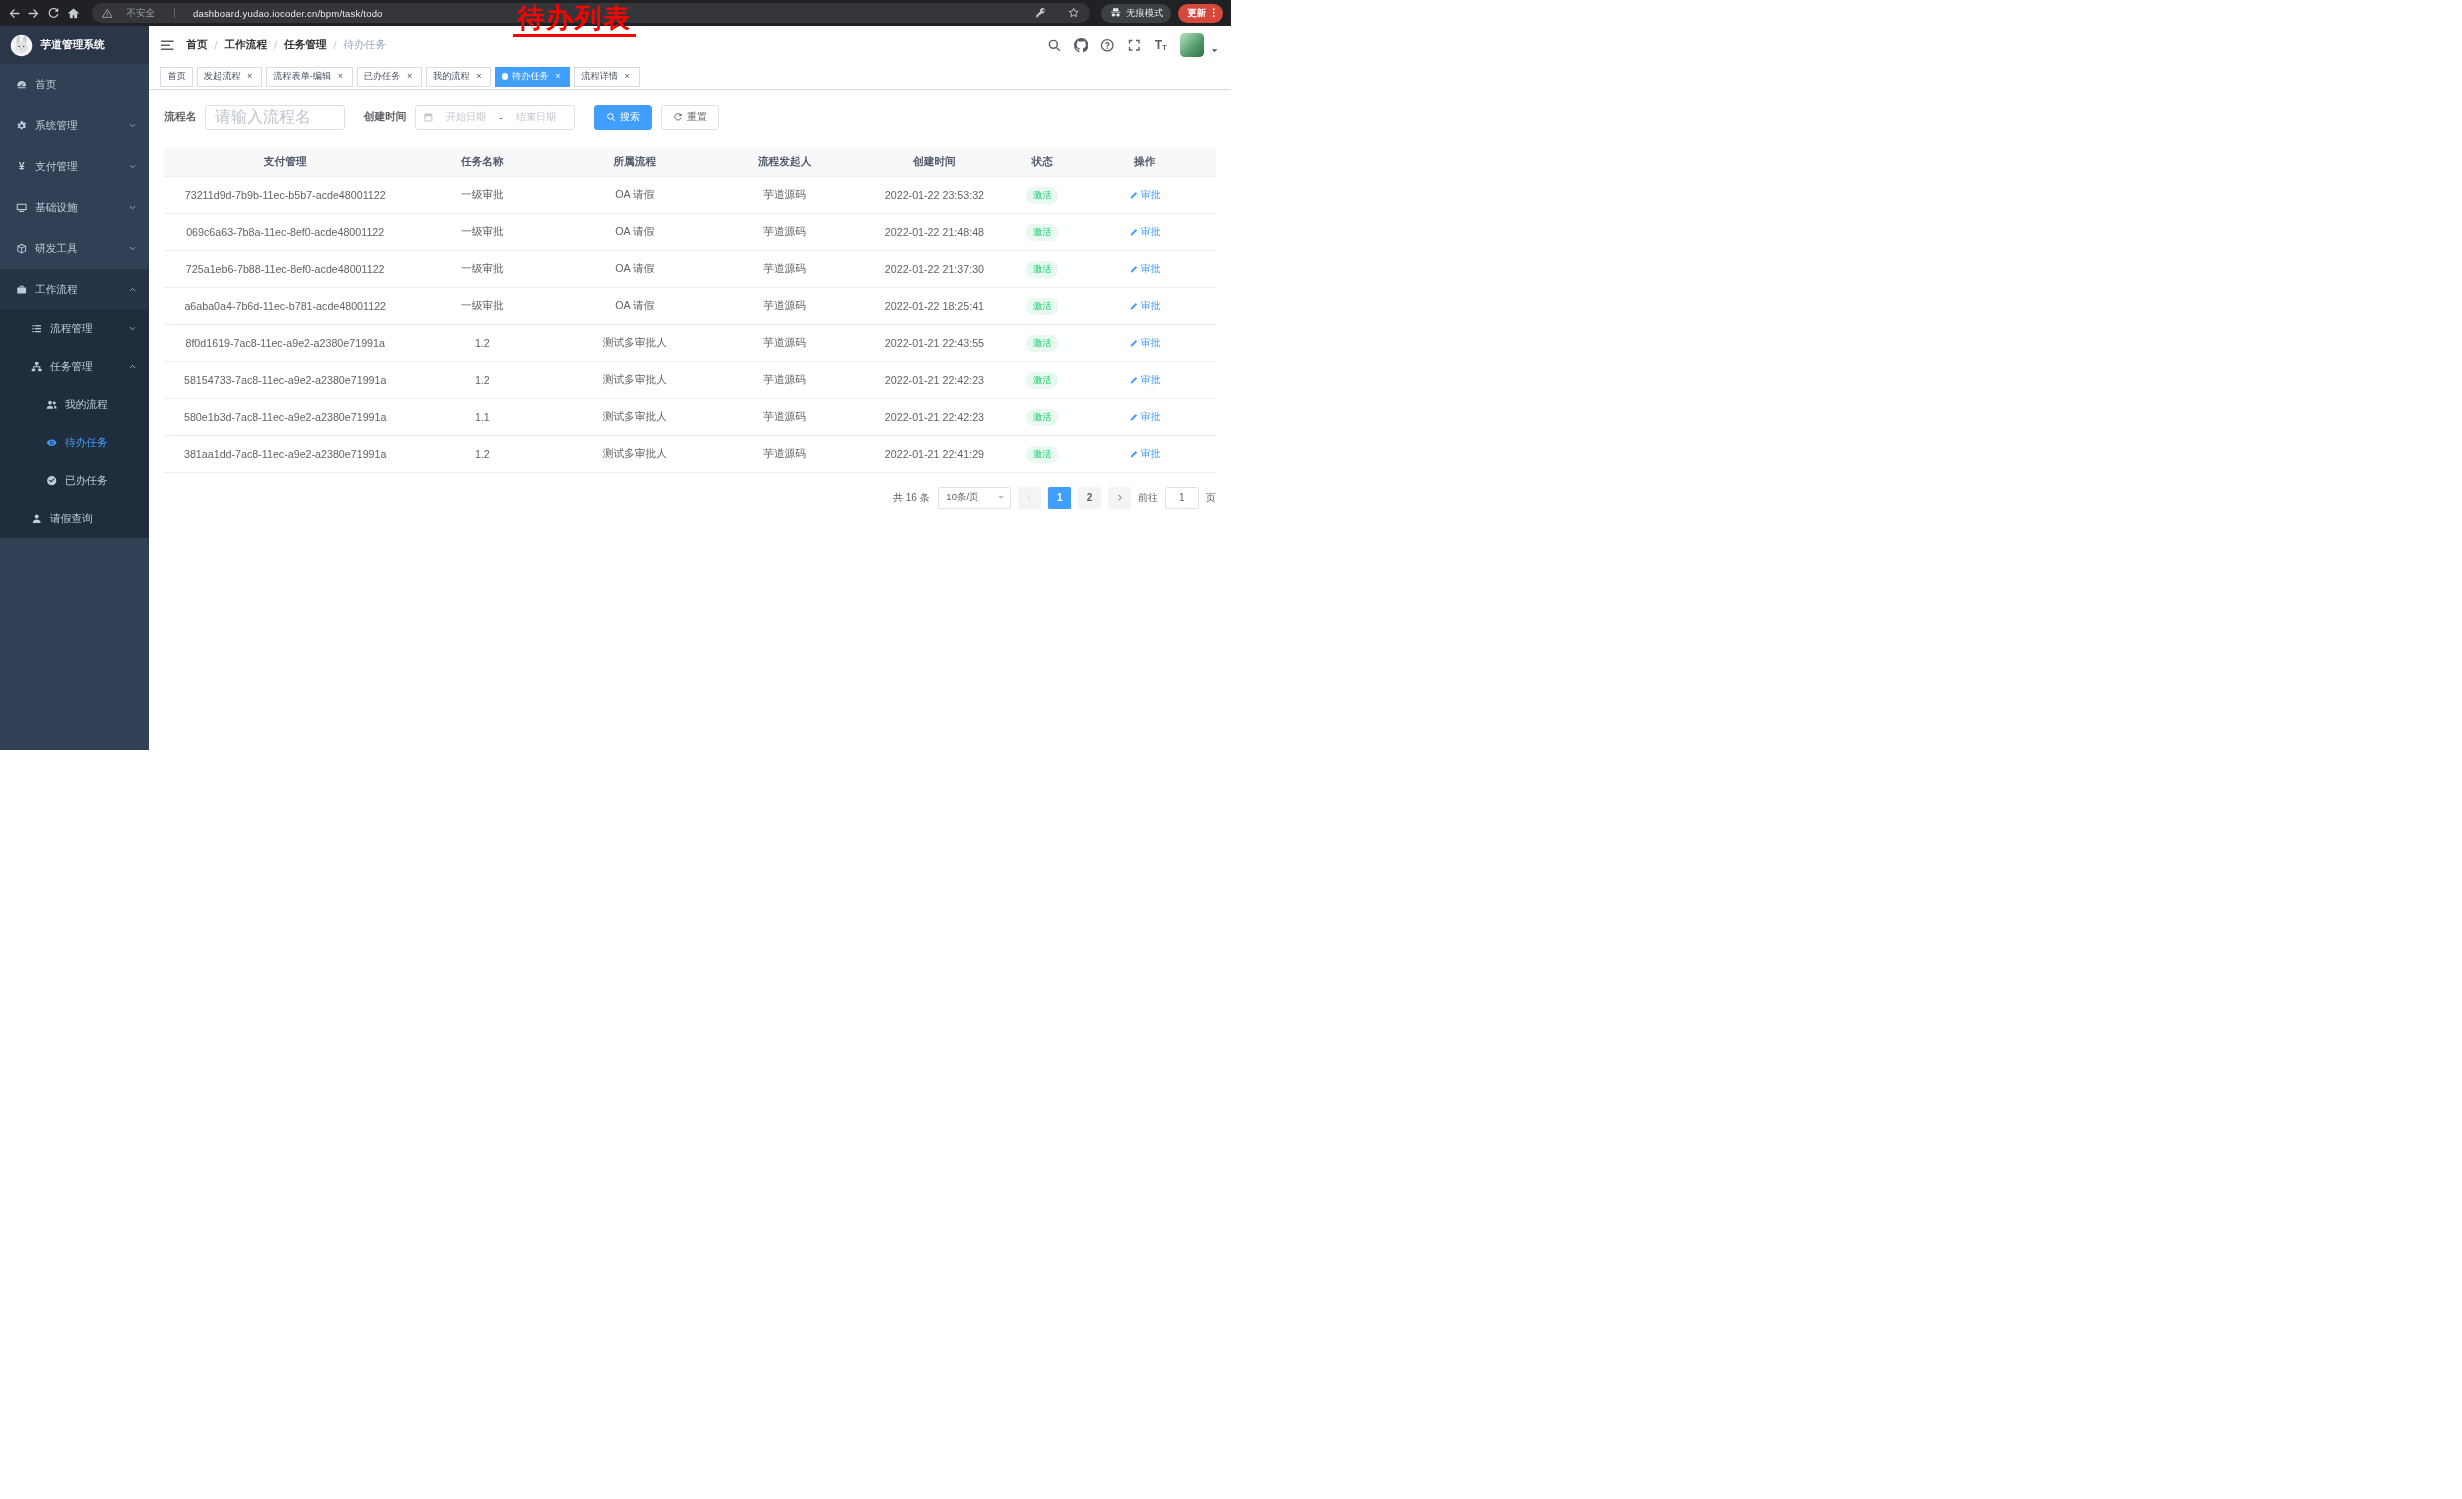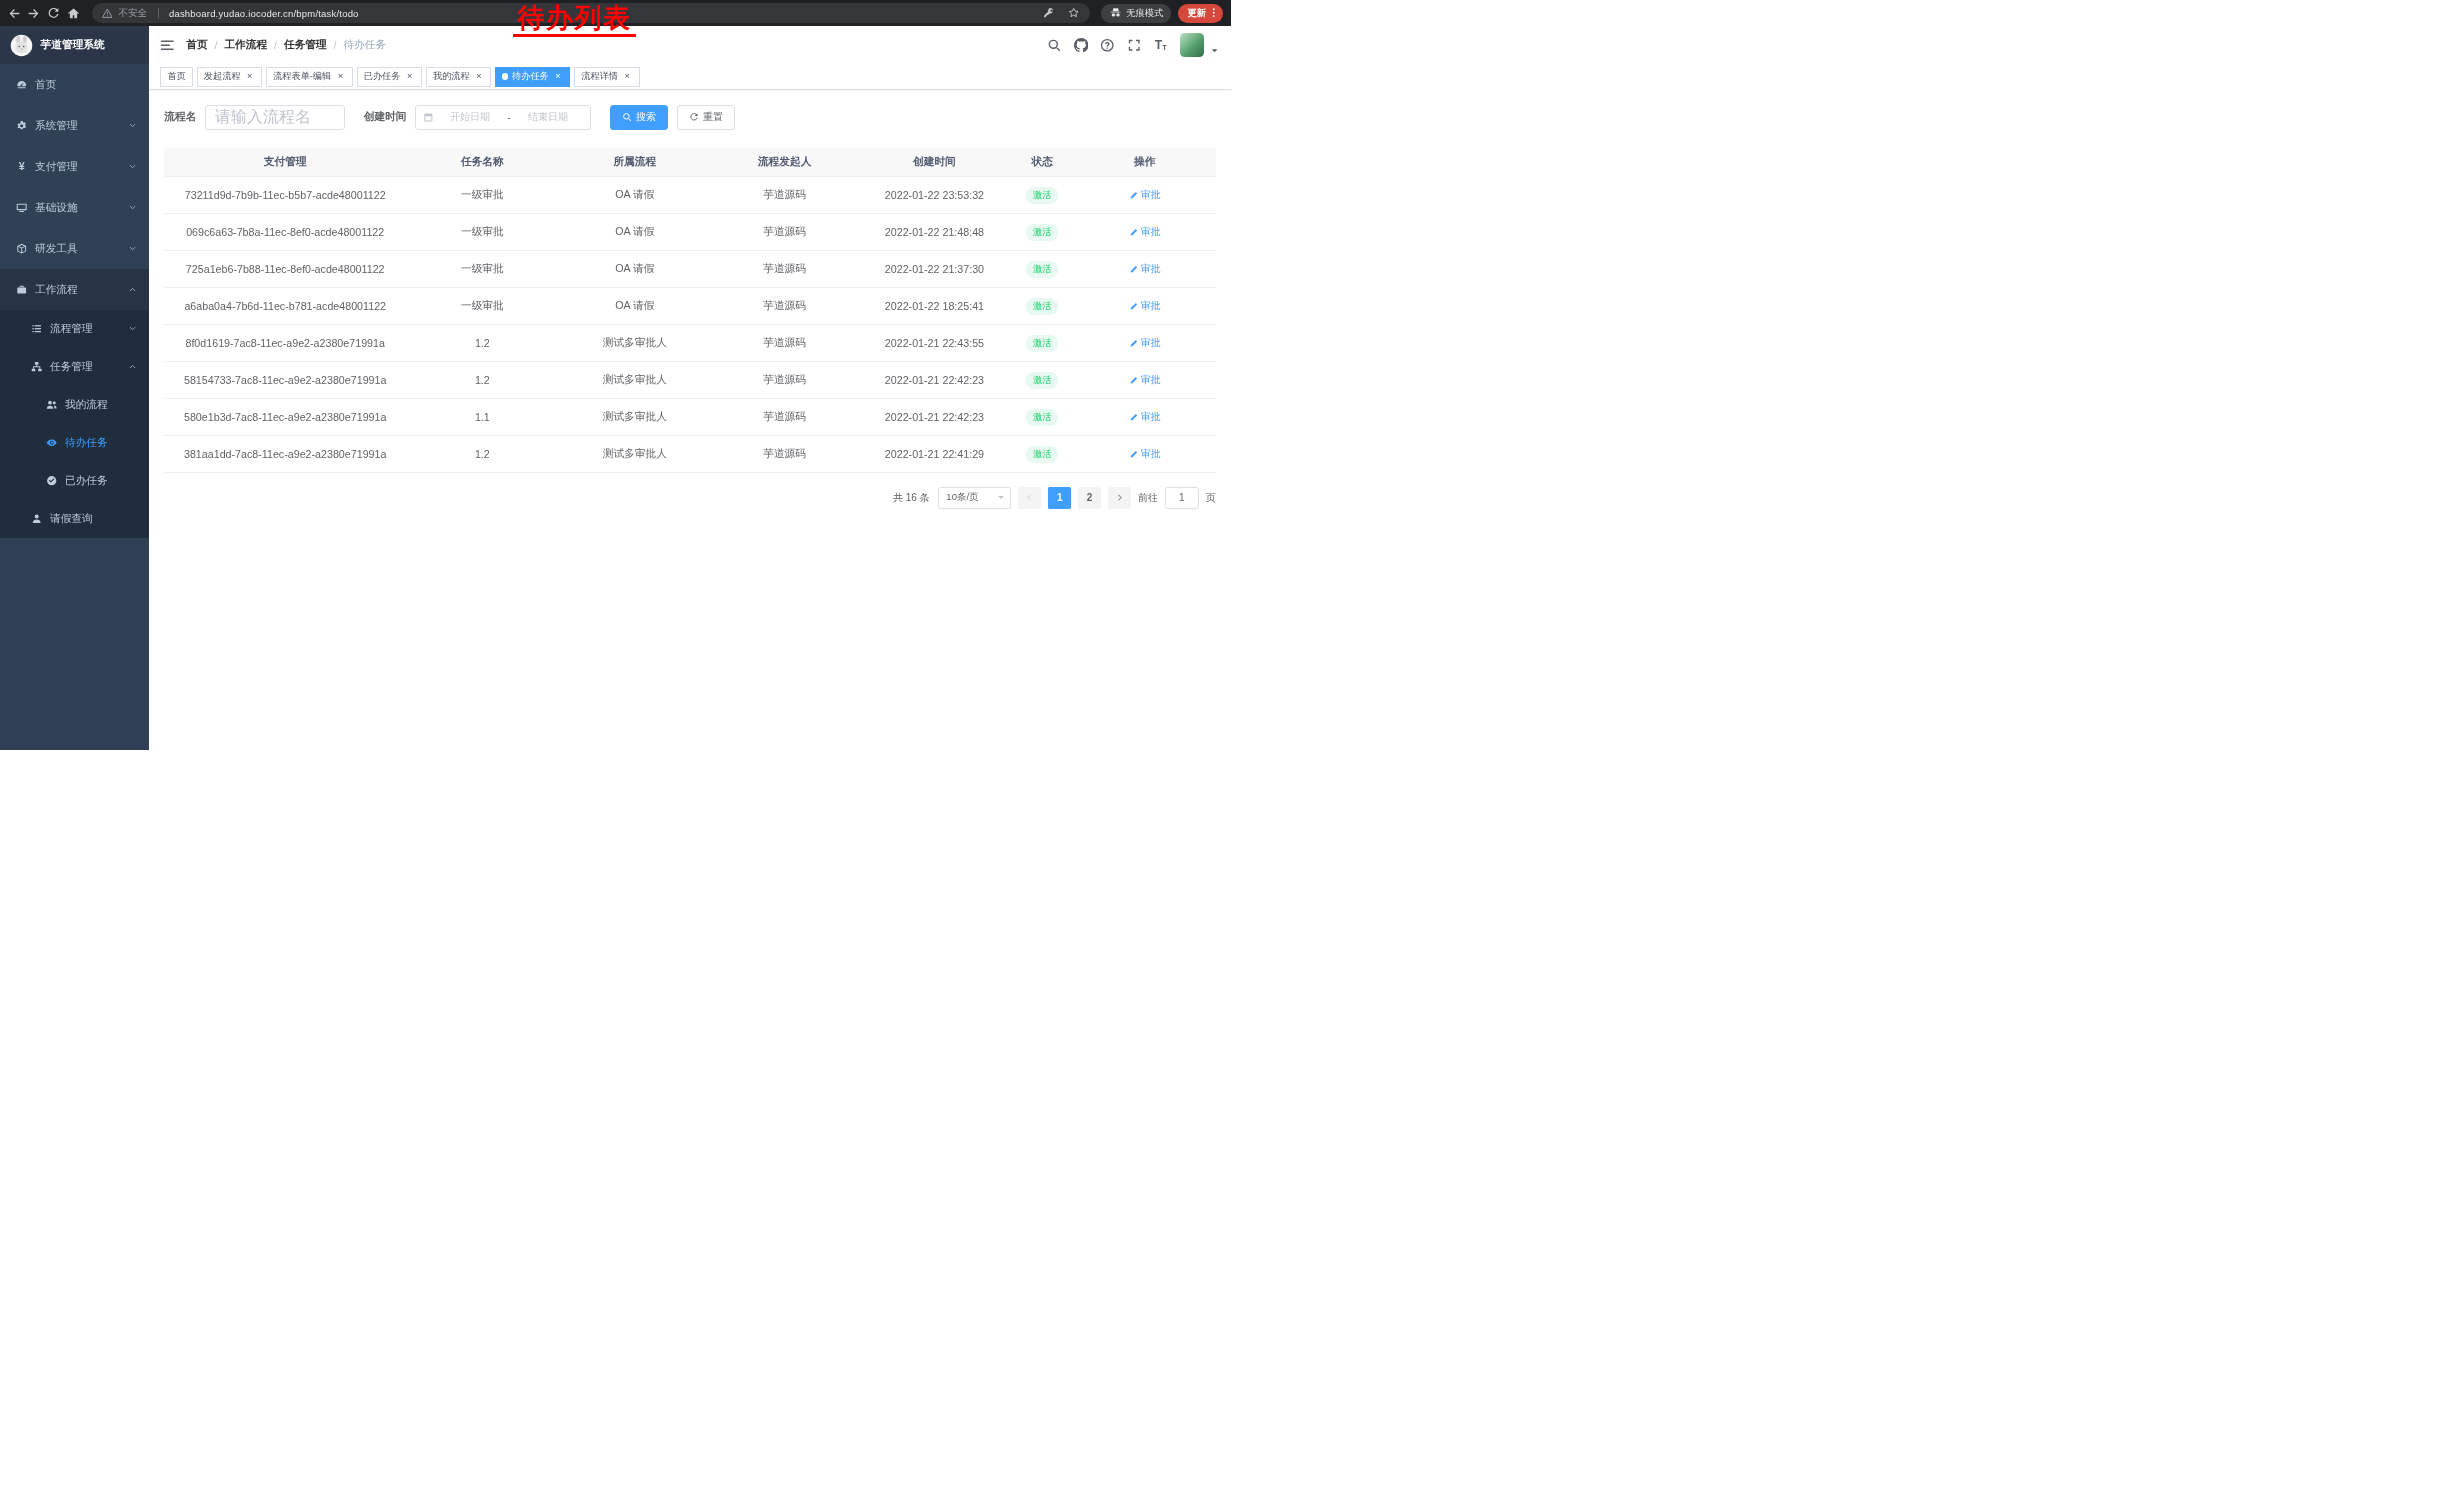--- a/index.html
+++ b/index.html
@@ -4,21 +4,21 @@
 <style>
 *{margin:0;padding:0;box-sizing:border-box}
 html,body{width:1231px;height:750px}
 body{font-family:"Liberation Sans","DejaVu Sans",sans-serif;font-size:10.7px;color:#303133;background:#fff;overflow:hidden;position:relative}
 svg{display:block;width:100%;height:100%;fill:currentColor}
 .icon{display:inline-flex;align-items:center;justify-content:center;flex:none}
 
 
 .browser-bar{height:26px;background:#202124;display:flex;align-items:center;padding:0 7.6px;gap:6.9px}
 .browser-bar .nav-btn{width:13px;height:13px;color:#c7cacd;cursor:pointer}
-.omnibox{flex:1;height:20.6px;background:#35363a;border-radius:10.7px;display:flex;align-items:center;padding:0 10px;gap:6px;font-size:9.5px;margin:0 4.6px;cursor:text}
+.omnibox{flex:1;height:20.6px;background:#35363a;border-radius:10.7px;display:flex;align-items:center;padding:0 10px;gap:14px;font-size:9.5px;margin:0 4.6px;cursor:text}
 .omni-warn{width:10.7px;height:10.7px;color:#9aa0a6}
 .sec-label{color:#9aa0a6}
 .omni-div{width:0.8px;height:10.7px;background:#5f6368;margin:0 4.6px}
 .url{color:#e8eaed;letter-spacing:0.2px}
 .omni-spacer{flex:1}
 .omni-action{width:11.4px;height:11.4px;color:#c7cacd;margin-left:7.6px;cursor:pointer}
 .incog{background:#3c4043;height:19px;border-radius:10px;padding:0 8.4px;display:flex;align-items:center;gap:5.3px;font-size:9.2px;color:#e8eaed}
 .incog .icon{width:11.4px;height:11.4px}
 .update-pill{background:#d7483c;color:#fff;height:19px;border-radius:10px;padding:0 3.8px 0 9.2px;display:flex;align-items:center;gap:2.3px;font-size:9.2px;font-weight:700;cursor:pointer}
 .update-pill .icon{width:11.4px;height:11.4px}
@@ -67,21 +67,21 @@
 .tag.active .dot{display:inline-block}
 .tag-close{width:10.7px;height:10.7px;line-height:10px;text-align:center;border-radius:50%;font-size:9.2px}
 
 
 .content{flex:1;padding:15.3px;overflow:hidden}
 .filter-row{display:flex;align-items:center;margin-bottom:18.3px}
 .filter-label{color:#606266;font-weight:700;margin-right:8.4px;white-space:nowrap}
 .lbl2{margin-left:19px}
 .text-input{width:140px;height:24.4px;border:0.8px solid #dcdfe6;border-radius:3.1px;padding:0 9.2px;font-size:16px;color:#606266;outline:none;font-family:inherit}
 ::placeholder{color:#bfc4cc}
-.date-range{width:176px;height:24.4px;border:0.8px solid #dcdfe6;border-radius:3.1px;display:flex;align-items:center;padding:0 6.9px;font-size:10px;cursor:pointer}
+.date-range{width:160px;height:24.4px;border:0.8px solid #dcdfe6;border-radius:3.1px;display:flex;align-items:center;padding:0 6.9px;font-size:10px;cursor:pointer}
 .dr-icon{width:10.7px;height:10.7px;color:#c0c4cc;margin-right:1.5px}
 .dr-ph{flex:1;text-align:center;color:#c0c4cc}
 .dr-sep{color:#606266;padding:0 2.3px}
 .btn{height:24.4px;border-radius:3.1px;display:inline-flex;align-items:center;gap:3.8px;font-size:10px;padding:0 11.4px;cursor:pointer;border:0.8px solid #dcdfe6;background:#fff;color:#606266;font-family:inherit}
 .btn-primary{background:#409EFF;border-color:#409EFF;color:#fff;margin-left:19px;margin-right:8.4px}
 .btn .btn-icon{width:10px;height:10px}
 
 .todo-table{width:100%;border-collapse:collapse;table-layout:fixed}
 .todo-table th{height:29px;background:#f8f8f9;color:#515a6e;font-weight:600;font-size:10.7px;border-bottom:0.8px solid #ebeef5;text-align:center;padding:0 3.8px}
 .todo-table td{height:37px;border-bottom:0.8px solid #ebeef5;color:#606266;font-size:10.7px;text-align:center;padding:0 3.8px;white-space:nowrap;overflow:hidden;text-overflow:ellipsis}

